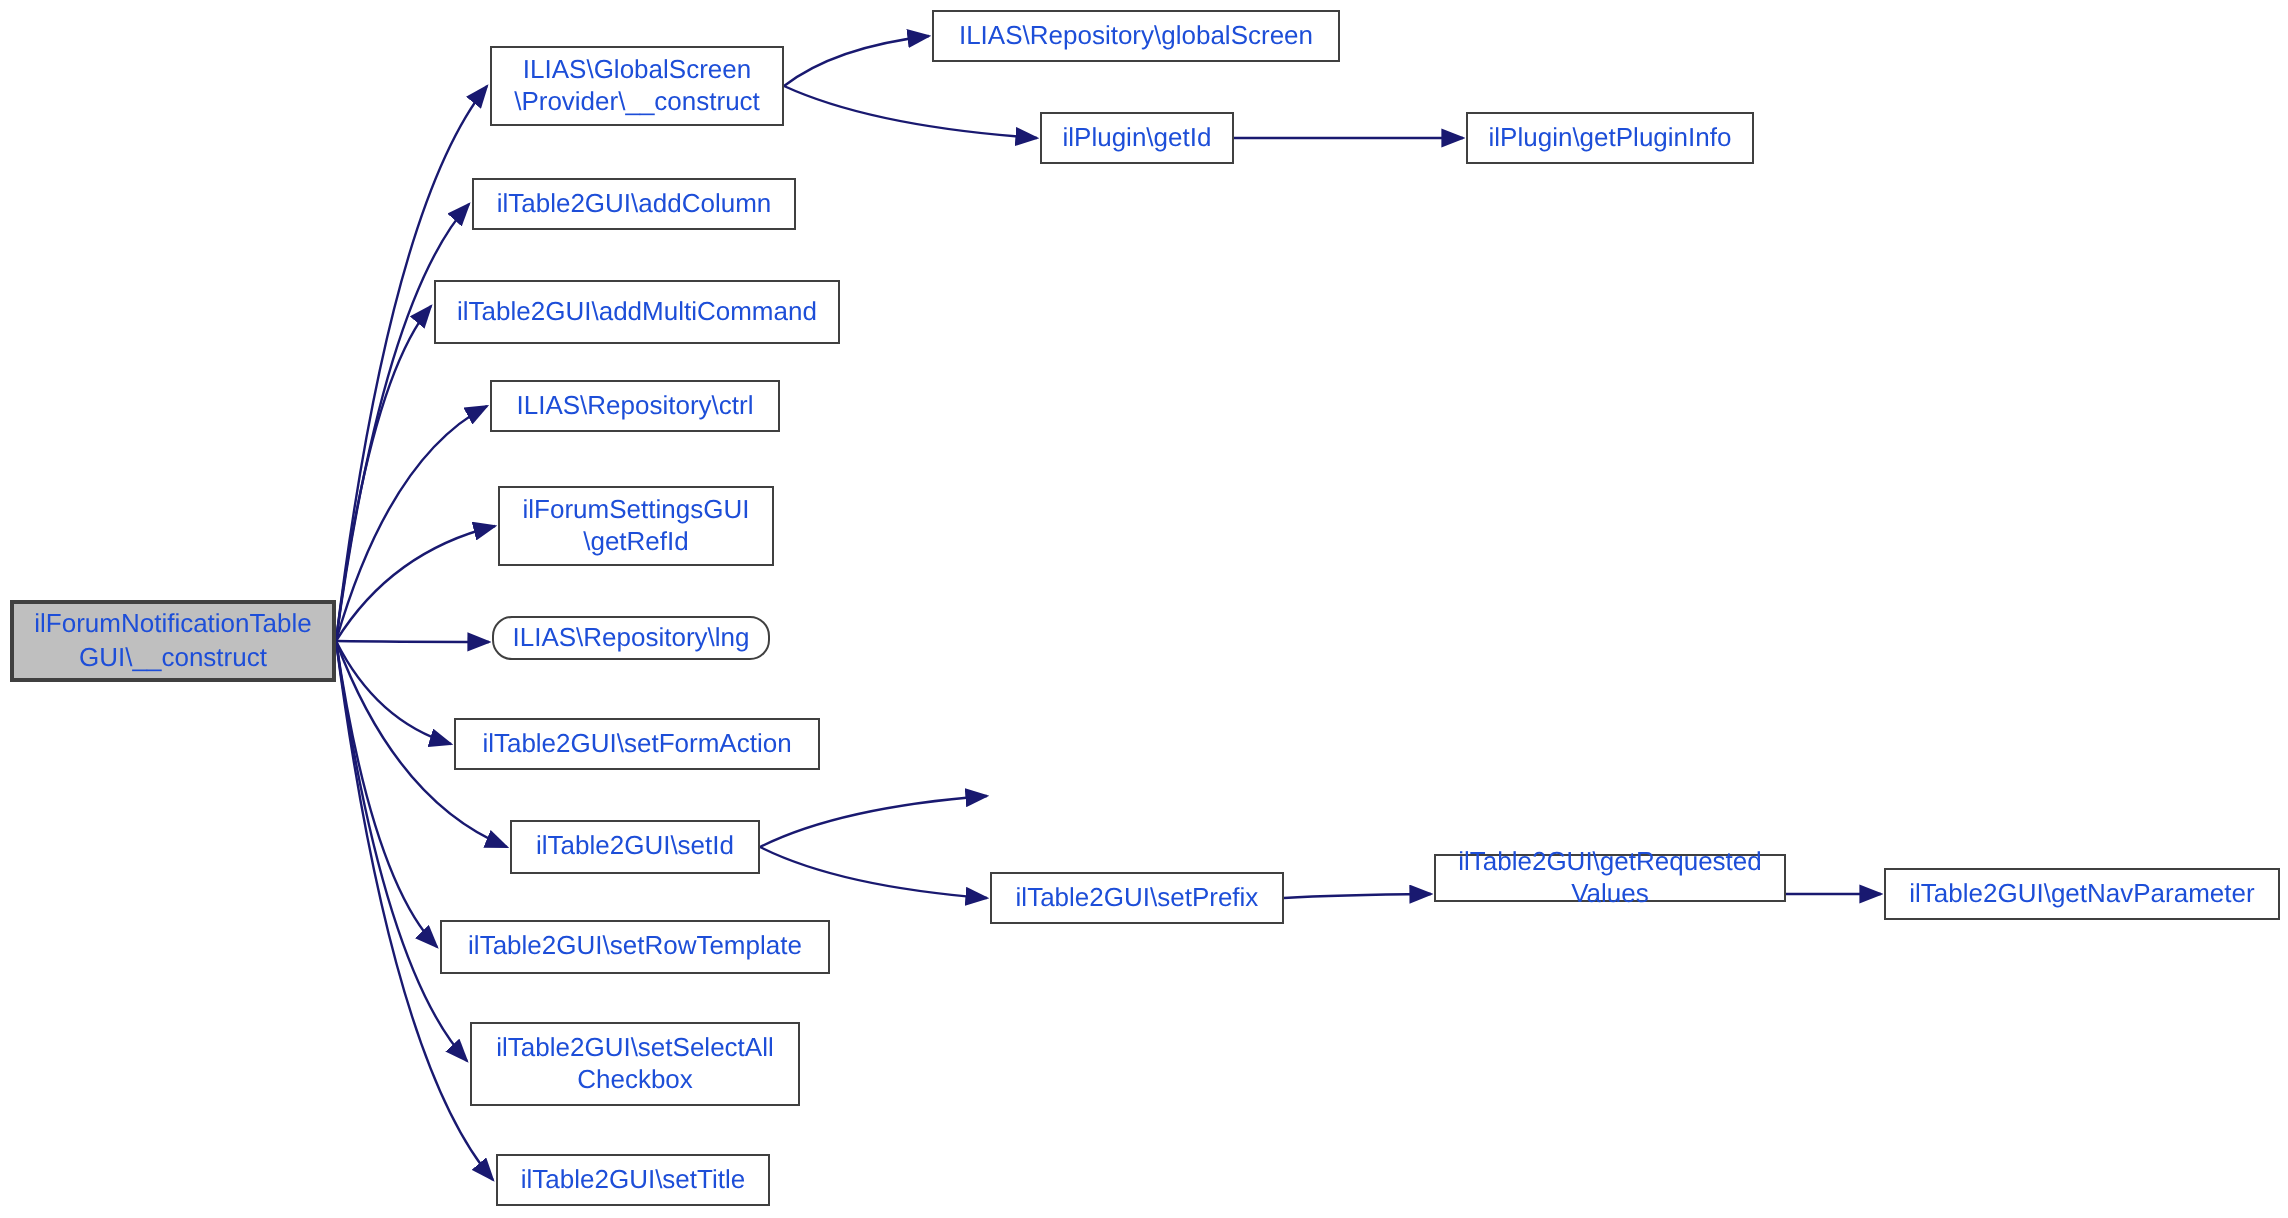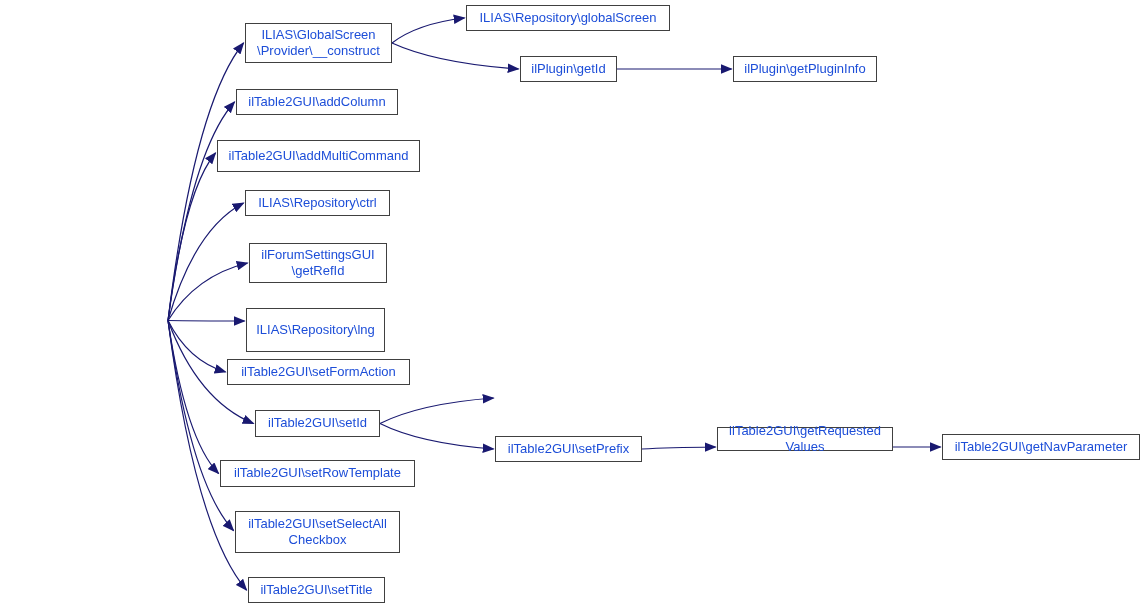--- a/index.html
+++ b/index.html
@@ -71,20 +71,24 @@
       <path d="M168,320.5 Q195.475,530.71 246.5,590" fill="none" stroke="#191970" stroke-width="1.2" marker-end="url(#arrow)"></path>
       <path d="M392,43 Q417.375,23.5 464.5,18" fill="none" stroke="#191970" stroke-width="1.2" marker-end="url(#arrow)"></path>
       <path d="M392,43 Q436.275,63.28 518.5,69" fill="none" stroke="#191970" stroke-width="1.2" marker-end="url(#arrow)"></path>
       <path d="M617,69 Q657.075,69 731.5,69" fill="none" stroke="#191970" stroke-width="1.2" marker-end="url(#arrow)"></path>
       <path d="M380,423.5 Q419.725,403.61 493.5,398" fill="none" stroke="#191970" stroke-width="1.2" marker-end="url(#arrow)"></path>
       <path d="M380,423.5 Q419.725,443.39 493.5,449" fill="none" stroke="#191970" stroke-width="1.2" marker-end="url(#arrow)"></path>
       <path d="M642,449 Q667.725,447.44 715.5,447" fill="none" stroke="#191970" stroke-width="1.2" marker-end="url(#arrow)"></path>
       <path d="M893,447 Q909.625,447 940.5,447" fill="none" stroke="#191970" stroke-width="1.2" marker-end="url(#arrow)"></path>
     </svg>
 
+<div class="node highlight" style="left: 5px; top: 300px; width: 163px; height: 41px;">
+      <span>ilForumNotificationTable</span>
+      <span>GUI\__construct</span>
+    </div>
     <div class="node" style="left: 245px; top: 23px; width: 147px; height: 40px;">
       <span>ILIAS\GlobalScreen</span>
       <span>\Provider\__construct</span>
     </div>
     <div class="node" style="left: 466px; top: 5px; width: 204px; height: 26px;">
       <span>ILIAS\Repository\globalScreen</span>
     </div>
     <div class="node" style="left: 520px; top: 56px; width: 97px; height: 26px;">
       <span>ilPlugin\getId</span>
     </div>
@@ -97,21 +101,21 @@
     <div class="node" style="left: 217px; top: 140px; width: 203px; height: 32px;">
       <span>ilTable2GUI\addMultiCommand</span>
     </div>
     <div class="node" style="left: 245px; top: 190px; width: 145px; height: 26px; text-align: right;">
       <span>ILIAS\Repository\ctrl</span>
     </div>
     <div class="node" style="left: 249px; top: 243px; width: 138px; height: 40px;">
       <span>ilForumSettingsGUI</span>
       <span>\getRefId</span>
     </div>
-    <div class="node" style="left: 246px; top: 308px; width: 139px; height: 44px;">
+    <div class="node" style="left: 246px; top: 308px; width: 139px; height: 22px; border-radius: 10px;">
       <span>ILIAS\Repository\lng</span>
     </div>
     <div class="node" style="left: 227px; top: 359px; width: 183px; height: 26px;">
       <span>ilTable2GUI\setFormAction</span>
     </div>
     <div class="node" style="left: 255px; top: 410px; width: 125px; height: 27px;">
       <span>ilTable2GUI\setId</span>
     </div>
     <div class="node" style="left: 220px; top: 460px; width: 195px; height: 27px;">
       <span>ilTable2GUI\setRowTemplate</span>

